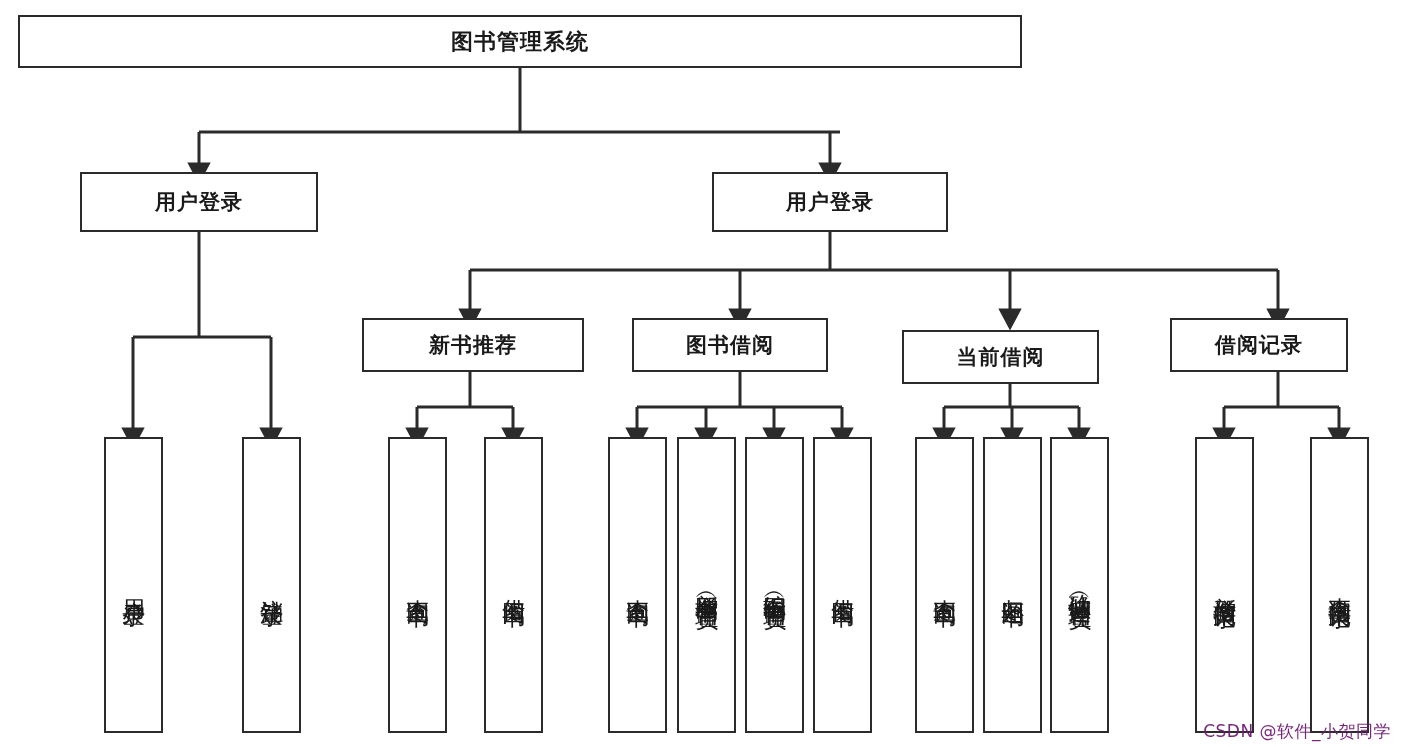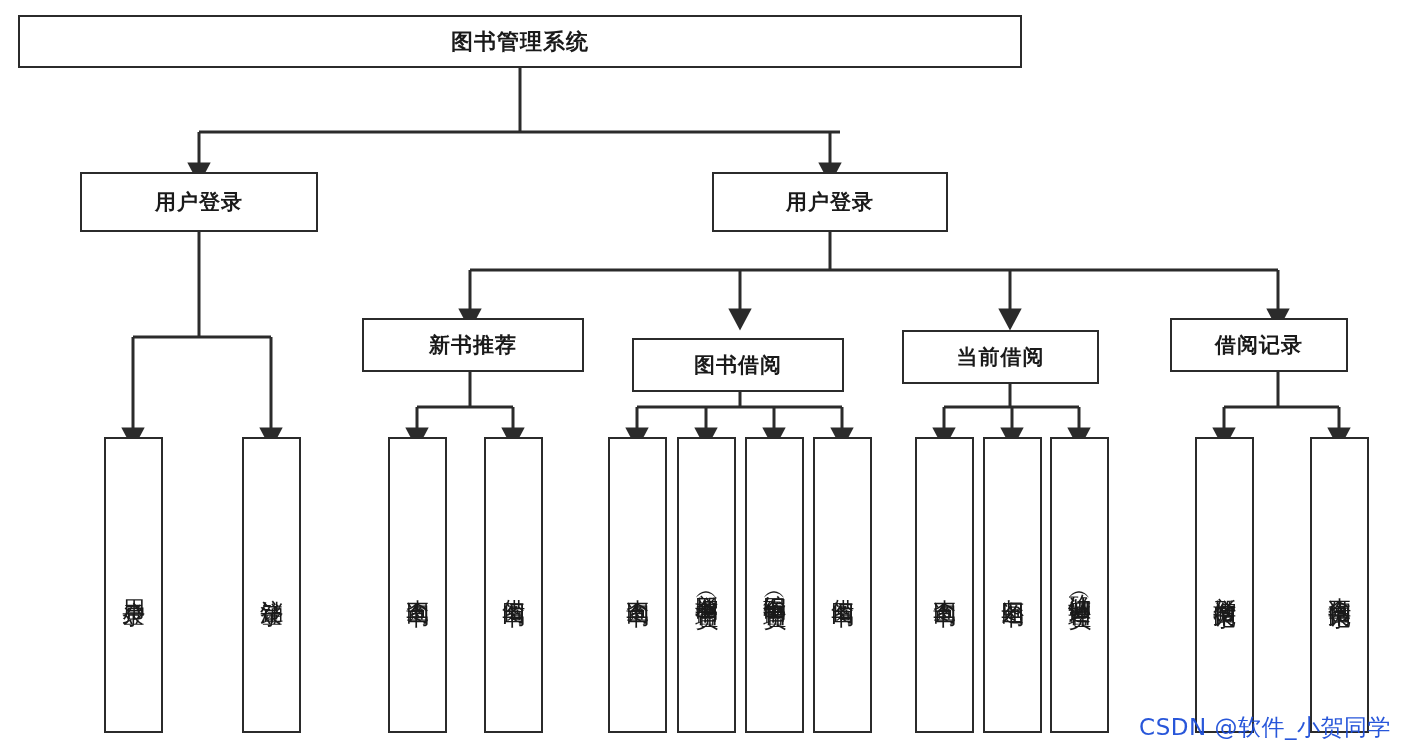--- a/index.html
+++ b/index.html
@@ -54,22 +54,22 @@
     font-size: 23px;
     line-height: 1.28;
     letter-spacing: 2px;
     white-space: nowrap;
     color: #1a1a1a;
   }
   .watermark {
     position: absolute;
     right: 14px;
     bottom: 4px;
-    font-size: 23px;
-    color: #1d4ed8;
+    font-size: 17px;
+    color: #701a75;
     letter-spacing: 0.5px;
     white-space: nowrap;
     opacity: .95;
   }
 </style>
 </head>
 <body>
 
 <div id="canvas">
 
@@ -130,21 +130,21 @@
   <div class="node node-h" style="left:80px; top:172px; width:238px; height:60px;">
     <span>用户登录</span>
   </div>
   <div class="node node-h" style="left:712px; top:172px; width:236px; height:60px;">
     <span>用户登录</span>
   </div>
 
   <div class="node node-h" style="left:362px; top:318px; width:222px; height:54px;">
     <span>新书推荐</span>
   </div>
-  <div class="node node-h" style="left:632px; top:318px; width:212px; height:54px;margin-top:20px;">
+  <div class="node node-h" style="left:632px; top:318px; width:196px; height:54px;">
     <span>图书借阅</span>
   </div>
   <div class="node node-h" style="left:902px; top:318px; width:197px; height:54px;margin-top:12px;">
     <span>当前借阅</span>
   </div>
   <div class="node node-h" style="left:1170px; top:318px; width:178px; height:54px;align-items:center;">
     <span>借阅记录</span>
   </div>
 
   <div class="node node-v" style="left:104px; top:437px; width:59px; height:296px;">

